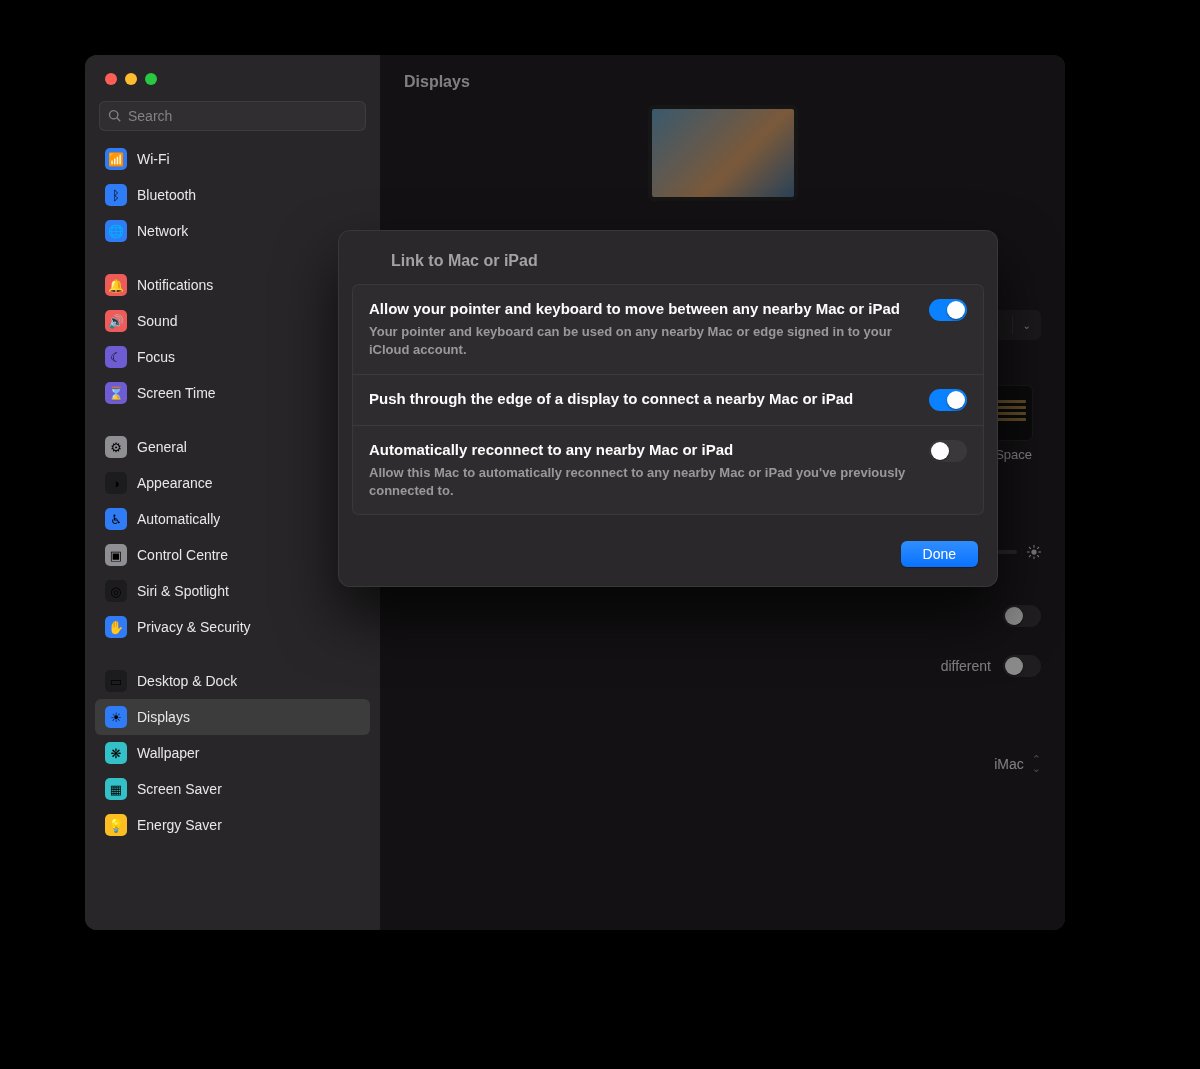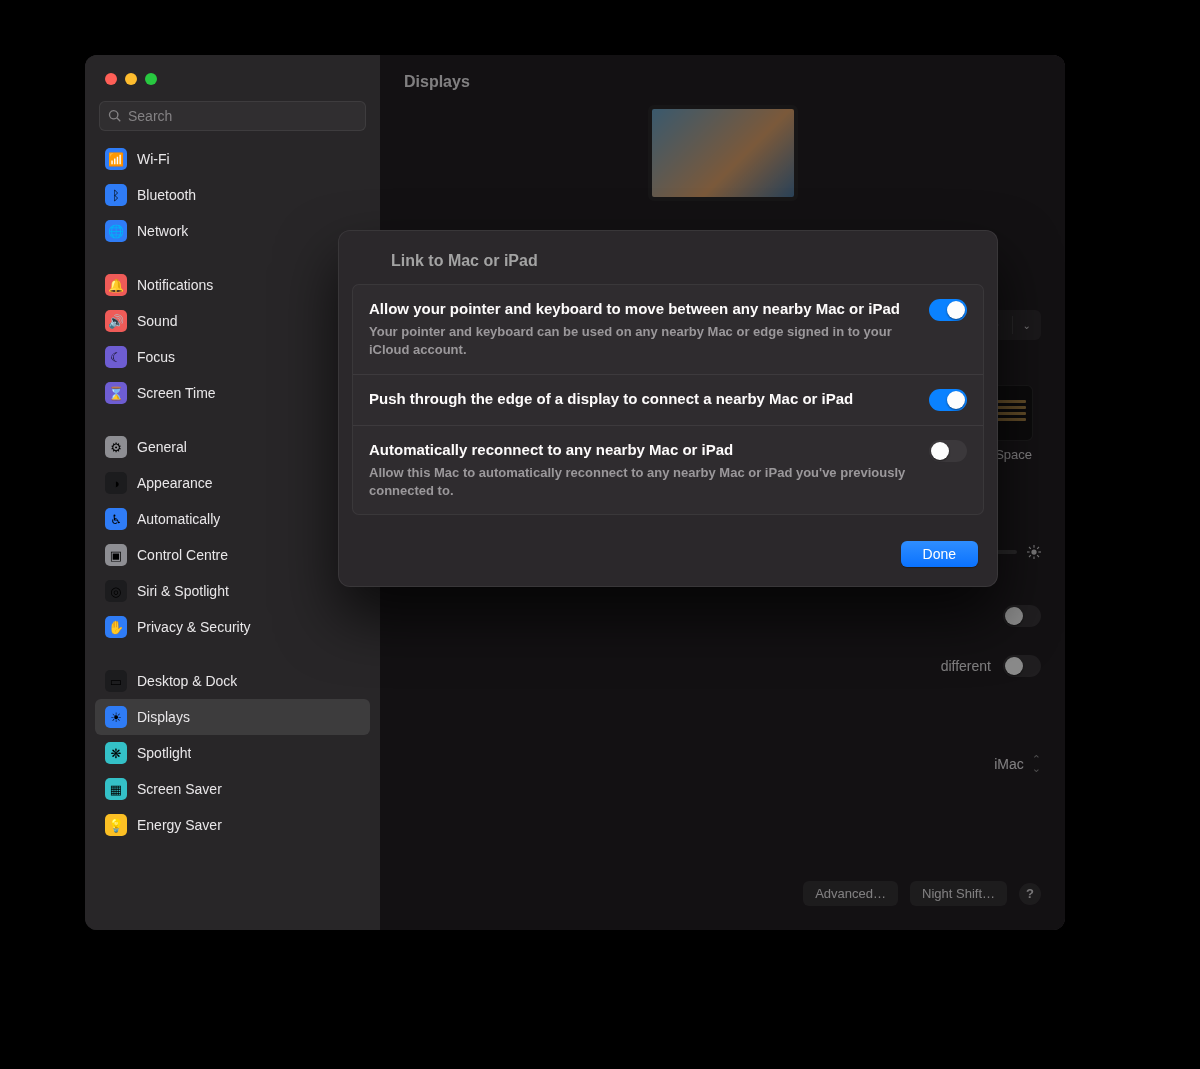--- a/index.html
+++ b/index.html
@@ -152,21 +152,21 @@
         <div class="nav-item">
           <div class="ic" style="background: rgb(28, 28, 30);">▭</div>
           <div class="lbl">Desktop &amp; Dock</div>
         </div>
         <div class="nav-item active">
           <div class="ic" style="background: rgb(47, 124, 246);">☀</div>
           <div class="lbl">Displays</div>
         </div>
         <div class="nav-item">
           <div class="ic" style="background: rgb(52, 192, 199);">❋</div>
-          <div class="lbl">Spotlight</div>
+          <div class="lbl">Wallpaper</div>
         </div>
         <div class="nav-item">
           <div class="ic" style="background: rgb(52, 192, 199);">▦</div>
           <div class="lbl">Screen Saver</div>
         </div>
         <div class="nav-item">
           <div class="ic" style="background: rgb(251, 191, 36);">💡</div>
           <div class="lbl">Energy Saver</div>
         </div>
       </div>
@@ -228,25 +228,20 @@
     <div class="bg-toggle t2">
       <div class="txt">different</div>
       <div class="toggle">
           <div class="knob"></div>
         </div>
     </div>
     <div class="use-as">
       <span class="val">iMac</span>
       <span class="chev">⌃<br>⌄</span>
     </div>
-    <div class="bottom-btns">
-      <div class="btn">Advanced…</div>
-      <div class="btn">Night Shift…</div>
-      <div class="help">?</div>
-    </div>
 
     <div class="dim"></div>
   </div>
 
   <div class="modal">
     <h2>Link to Mac or iPad</h2>
     <div class="card" id="link-card">
         <div class="row">
           <div class="textcol">
             <div class="title">Allow your pointer and keyboard to move between any nearby Mac or iPad</div>

